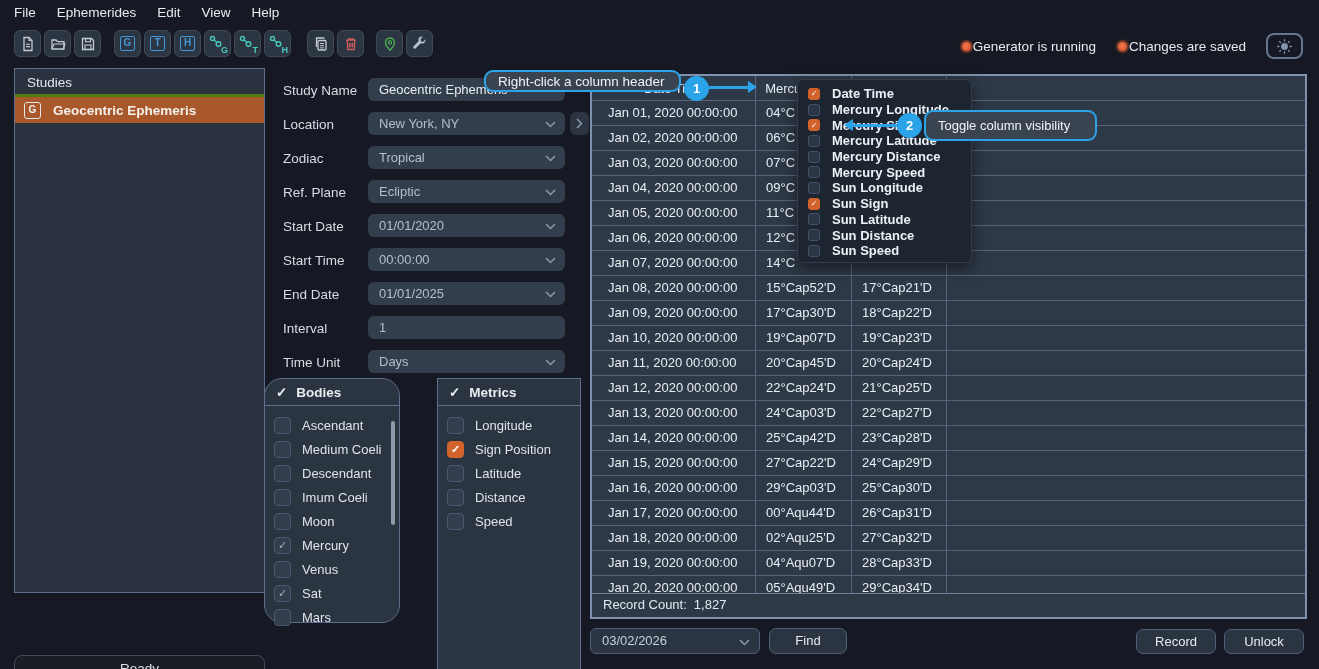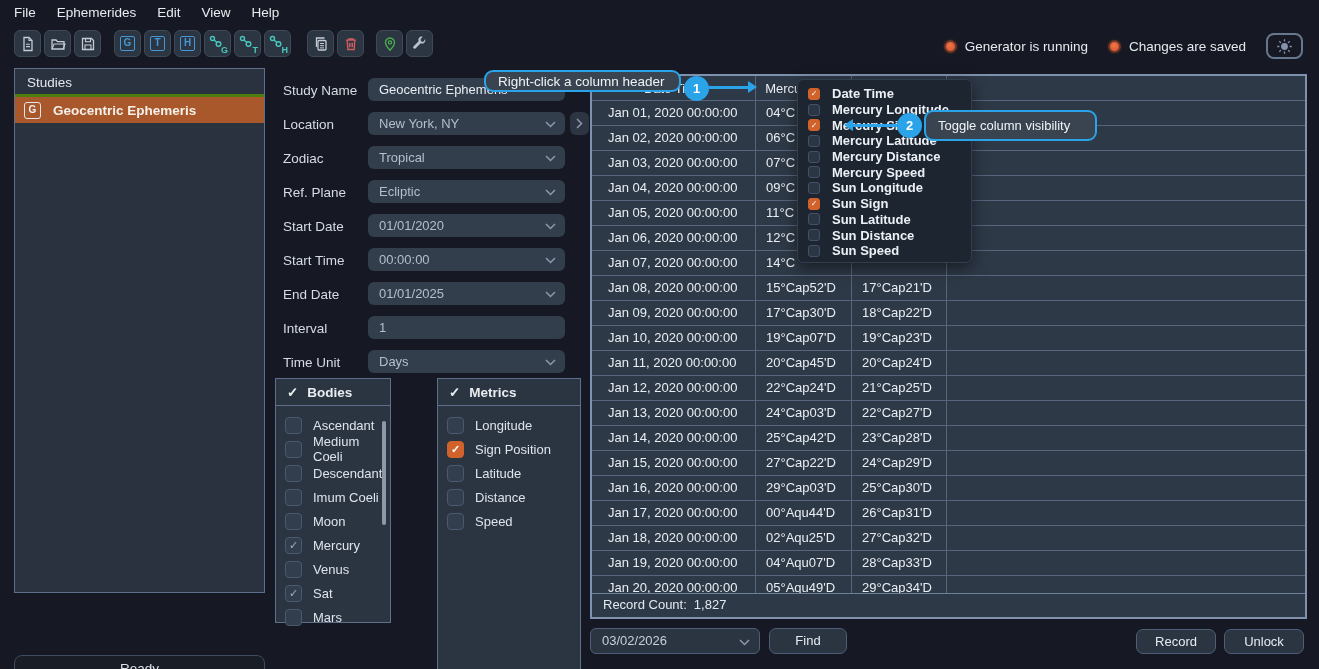--- a/index.html
+++ b/index.html
@@ -27,21 +27,21 @@
     position:absolute; right:-1px; bottom:-2px; color:#49c7bd;
     font-size:9px; font-weight:bold;
   }
   
   #status-area { position:absolute; right:16px; top:33px; display:flex; align-items:center; gap:20px; }
   .led {
     width:13px; height:13px; border-radius:50%;
     background:radial-gradient(circle at 45% 40%, #f0764a, #d14e2a);
     border:2px solid #6e372a; box-shadow:0 0 0 1.5px #241d20;
   }
-  .statusline { display:flex; align-items:center; gap:8px; font-size:13.5px; color:#e6eaef; }
+  .statusline { display:flex; align-items:center; gap:0; font-size:13.5px; color:#e6eaef; }
   #theme-btn {
     width:37px; height:26px; border-radius:8px; border:2px solid #66788f;
     background:transparent; display:flex; align-items:center; justify-content:center;
   }
   
   #sidebar { position:absolute; left:14px; top:68px; width:251px; height:525px;
     background:#2a323f; border:1px solid #5d6f8b; }
   #sidebar-header { height:28px; line-height:28px; padding-left:12px;
     border-bottom:3px solid #4d7c0f; font-size:13.5px; color:#e3e8ee; }
   .study-item { height:26px; display:flex; align-items:center; gap:12px;
@@ -56,21 +56,21 @@
   .field { position:absolute; left:368px; width:197px; height:23px; border-radius:6px;
     background:#333e4d; }
   .fval { display:block; padding-left:11px; line-height:23px; font-size:13px;
     color:#b4bfcb; white-space:nowrap; overflow:hidden; }
   .fval.bright { color:#e9edf2; }
   .chev { position:absolute; right:9px; top:9px; }
   #location-expand { position:absolute; left:570px; top:112px; width:19px; height:23px;
     border-radius:6px; background:#2c3541; display:flex; align-items:center; justify-content:center; }
   
   .listpanel { position:absolute; top:378px; background:#2b3441; border:1px solid #5d6f8b; }
-  #bodies-panel { left:275px; width:116px; height:245px; }
+  #bodies-panel { left:264px; width:136px; height:245px;border-radius:18px; }
   #metrics-panel { left:437px; width:144px; height:316px; }
   .listhead { height:27px; line-height:27px; padding-left:11px; border-bottom:1px solid #5d6f8b;
     color:#e9edf0; font-size:13.5px; font-weight:bold; }
   .listhead .chk { margin-right:9px; font-weight:bold; }
   .listbody { padding-top:7px; }
   .lrow { height:24px; display:flex; align-items:center; gap:11px; padding-left:9px; }
   .cb { width:17px; height:17px; border-radius:4px; background:#323e4e; border:1px solid #4a5870;
     display:flex; align-items:center; justify-content:center; font-size:11px; flex:none; }
   .cb.sub { color:#a7b2c0; }
   .cb.sub::after { content:"✓"; }

